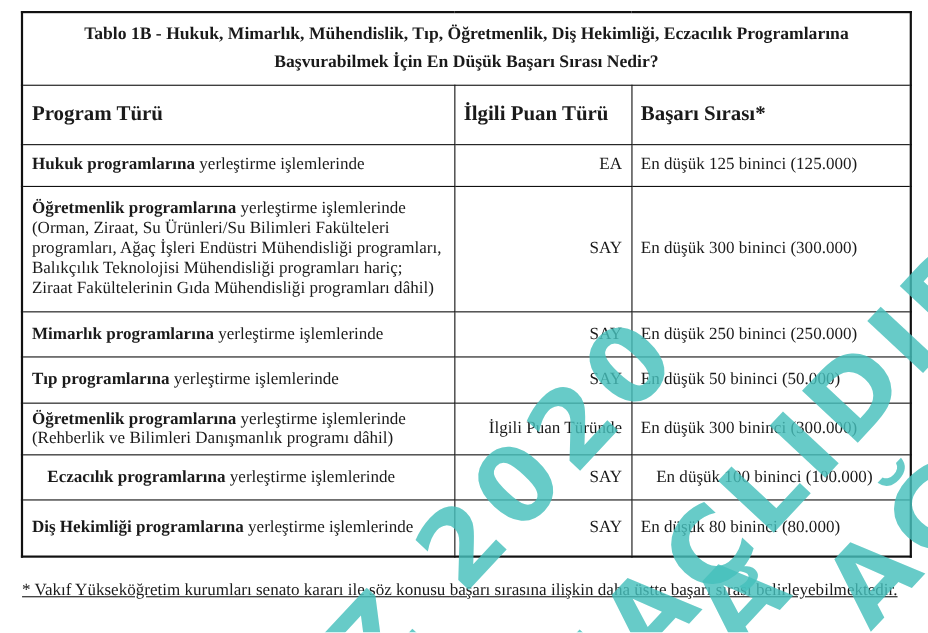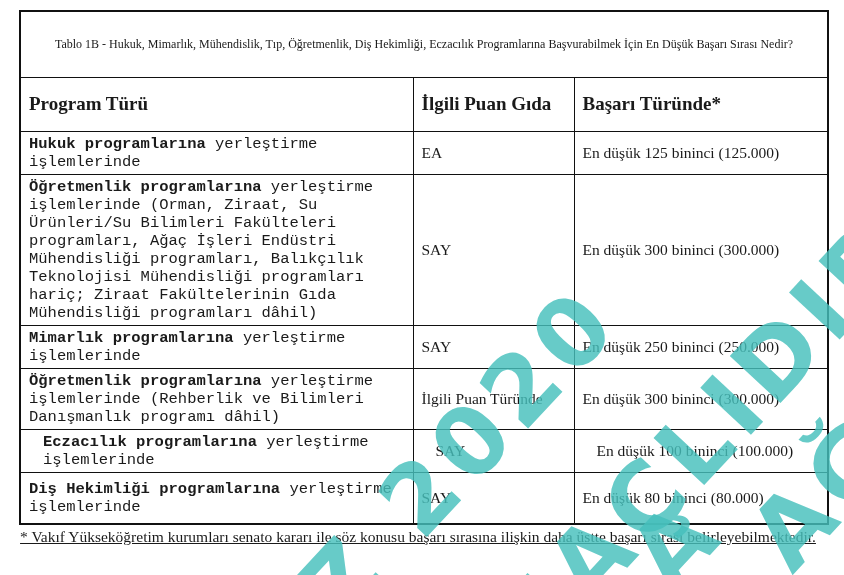--- a/index.html
+++ b/index.html
@@ -33,34 +33,34 @@
     padding: 3px 8px;
     overflow: hidden;
   }
   .col-program { width: 393px; }
   .col-puan    { width: 161px; }
   .col-basari  { width: 254px; }
 
   .title-cell {
     height: 66px;
     text-align: center;
-    font-weight: normal;
-    font-size: 12px;
+    font-weight: bold;
+    font-size: 16px;
     line-height: 26px;
     padding: 2px 20px;
   }
   tr.header-row th {
     height: 54px;
     text-align: left;
     font-weight: bold;
     font-size: 19px;
   }
-  td.program-cell { text-align: left; font-family: Liberation Mono, monospace; }
+  td.program-cell { text-align: left; }
   td.program-cell b { font-weight: bold; }
-  td.puan-cell { text-align: left; }
+  td.puan-cell { text-align: right; }
   td.basari-cell { text-align: left; font-weight: normal; }
 
   tr.r1 td { height: 38px; }
   tr.r2 td { height: 114px; }
   tr.r3 td { height: 41px; margin-left: 12px; }
   tr.r4 td { height: 42px; }
   tr.r5 td { height: 47px; }
   tr.r6 td { height: 41px; padding-left: 22px; }
   tr.r7 td { height: 52px; }
 
@@ -109,42 +109,47 @@
       <col class="col-program">
         <col class="col-puan">
         <col class="col-basari">
     </colgroup>
     <tbody>
         <tr>
       <td class="title-cell" colspan="3">Tablo 1B - Hukuk, Mimarlık, Mühendislik, Tıp, Öğretmenlik, Diş Hekimliği, Eczacılık Programlarına Başvurabilmek İçin En Düşük Başarı Sırası Nedir?</td>
     </tr>
     <tr class="header-row">
       <th>Program Türü</th>
-      <th>İlgili Puan Gıda</th>
-      <th>Başarı Türünde*</th>
+      <th>İlgili Puan Türü</th>
+      <th>Başarı Sırası*</th>
     </tr>
 
     <tr class="r1">
       <td class="program-cell"><b>Hukuk programlarına</b><span> yerleştirme işlemlerinde</span></td>
       <td class="puan-cell">EA</td>
       <td class="basari-cell">En düşük 125 bininci (125.000)</td>
     </tr>
 
     <tr class="r2">
       <td class="program-cell"><b>Öğretmenlik programlarına</b><span> yerleştirme işlemlerinde (Orman, Ziraat, Su Ürünleri/Su Bilimleri Fakülteleri programları, Ağaç İşleri Endüstri Mühendisliği programları, Balıkçılık Teknolojisi Mühendisliği programları hariç; Ziraat Fakültelerinin Gıda Mühendisliği programları dâhil)</span></td>
       <td class="puan-cell">SAY</td>
       <td class="basari-cell">En düşük 300 bininci (300.000)</td>
     </tr>
 
     <tr class="r3">
       <td class="program-cell"><b>Mimarlık programlarına</b><span> yerleştirme işlemlerinde</span></td>
       <td class="puan-cell">SAY</td>
       <td class="basari-cell">En düşük 250 bininci (250.000)</td>
     </tr>
 
+    <tr class="r4">
+      <td class="program-cell"><b>Tıp programlarına</b><span> yerleştirme işlemlerinde</span></td>
+      <td class="puan-cell">SAY</td>
+      <td class="basari-cell">En düşük 50 bininci (50.000)</td>
+    </tr>
 
     <tr class="r5">
       <td class="program-cell"><b>Öğretmenlik programlarına</b><span> yerleştirme işlemlerinde (Rehberlik ve Bilimleri Danışmanlık programı dâhil)</span></td>
       <td class="puan-cell">İlgili Puan Türünde</td>
       <td class="basari-cell">En düşük 300 bininci (300.000)</td>
     </tr>
 
     <tr class="r6">
       <td class="program-cell"><b>Eczacılık programlarına</b><span> yerleştirme işlemlerinde</span></td>
       <td class="puan-cell">SAY</td>

